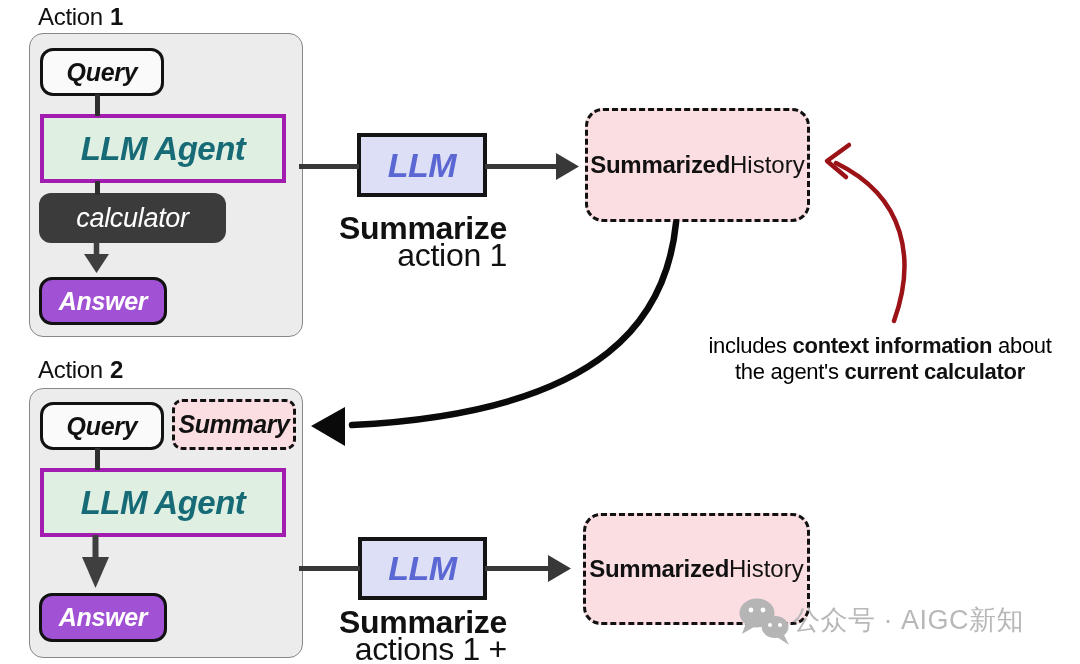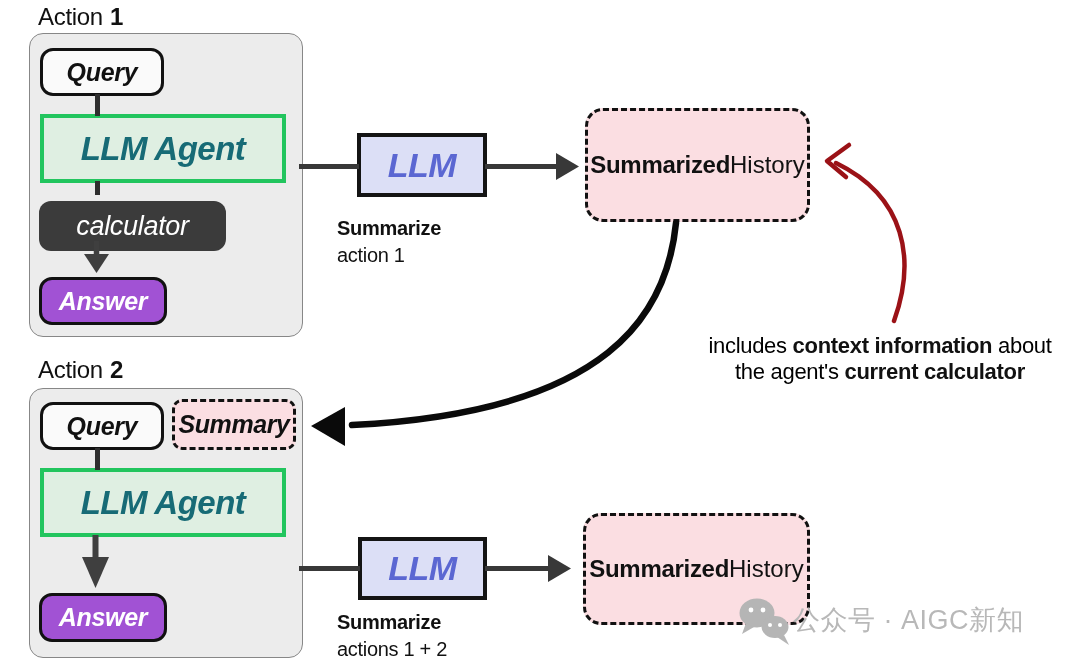--- a/index.html
+++ b/index.html
@@ -15,21 +15,21 @@
   }
   .node{
     display:flex;align-items:center;justify-content:center;
     box-sizing:border-box;white-space:nowrap;font-style:italic;
   }
   .query-node{
     background:#fafafa;border:3.5px solid #111;border-radius:13px;
     font-weight:700;font-size:25px;letter-spacing:-0.3px;
   }
   .agent-node{
-    background:#dfefe2;border:4px solid #22c55e;
+    background:#dfefe2;border:4px solid #a21caf;
     font-weight:700;font-size:33px;color:#176b76;letter-spacing:-0.5px;
   }
   .tool-node{
     background:#3b3b3b;border-radius:12px;color:#fff;
     font-size:27px;letter-spacing:-0.3px;
   }
   .answer-node{
     background:#a152d4;border:3.5px solid #111;border-radius:13px;
     color:#fff;font-weight:700;font-size:25px;letter-spacing:-0.3px;
   }
@@ -41,21 +41,21 @@
     background:#fbdee2;border:3.5px dashed #111;border-radius:18px;
     display:flex;align-items:center;justify-content:center;
     box-sizing:border-box;
   }
   .pink-box .l1{font-weight:700;font-size:24px;line-height:30px;letter-spacing:-0.3px;}
   .pink-box .l2{font-size:24px;line-height:30px;}
   .summary-node{
     background:#fbdee2;border:3.5px dashed #111;border-radius:10px;
     font-weight:700;font-size:25px;letter-spacing:-0.4px;
   }
-  .caption{text-align:left;font-size:20px;line-height:27px;letter-spacing:-0.3px;}
+  .caption{text-align:right;font-size:32px;line-height:27px;letter-spacing:-0.3px;}
   .caption .c1{font-weight:700;display:block;}
   .caption .c2{display:block;}
   .annotation{
     text-align:center;font-size:22px;line-height:26px;letter-spacing:-0.3px;white-space:nowrap;
   }
   .annotation .red{color:#000000;margin-top:40px;}
   .annotation .blk{color:#111;font-weight:700;}
   .watermark-text{
     font-size:27px;color:#b8b8b8;letter-spacing:0.5px;white-space:nowrap;
   }
@@ -71,21 +71,21 @@
   <div class="abs panel" style="left:29px;top:33px;width:272px;height:302px;"></div>
 
   <div class="abs node query-node" style="left:40px;top:48px;width:124px;height:48px;">
       <span>Query</span>
     </div>
 
   <div class="abs node agent-node" style="left:40px;top:114px;width:246px;height:69px;">
       <span>LLM Agent</span>
     </div>
 
-  <div class="abs node tool-node" style="left:39px;top:193px;width:187px;height:50px;margin-top:8px;">
+  <div class="abs node tool-node" style="left:39px;top:193px;width:187px;height:50px;">
       <span>calculator</span>
     </div>
 
   <div class="abs node answer-node" style="left:39px;top:277px;width:128px;height:48px;">
       <span>Answer</span>
     </div>
 
   <div class="abs node llm-node" style="left:357px;top:133px;width:130px;height:64px;">
       <span>LLM</span>
     </div>

